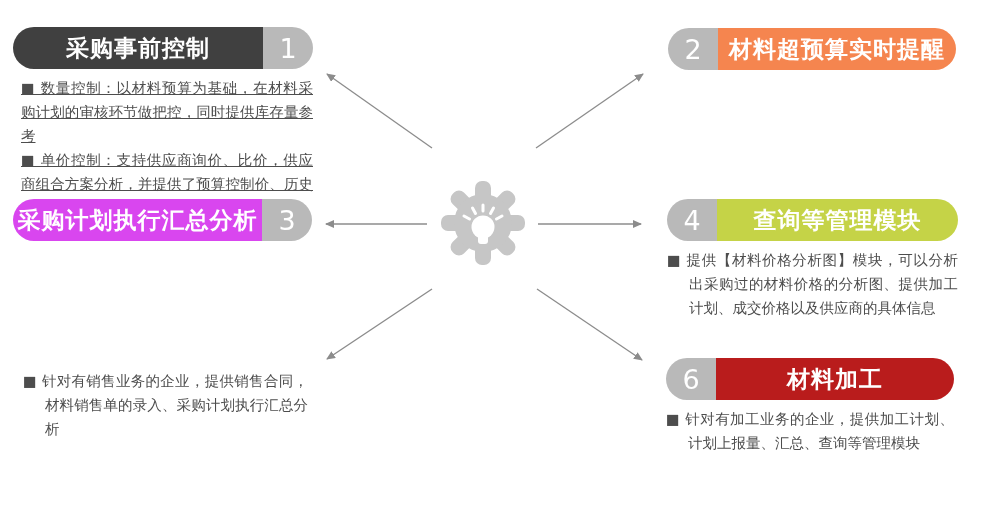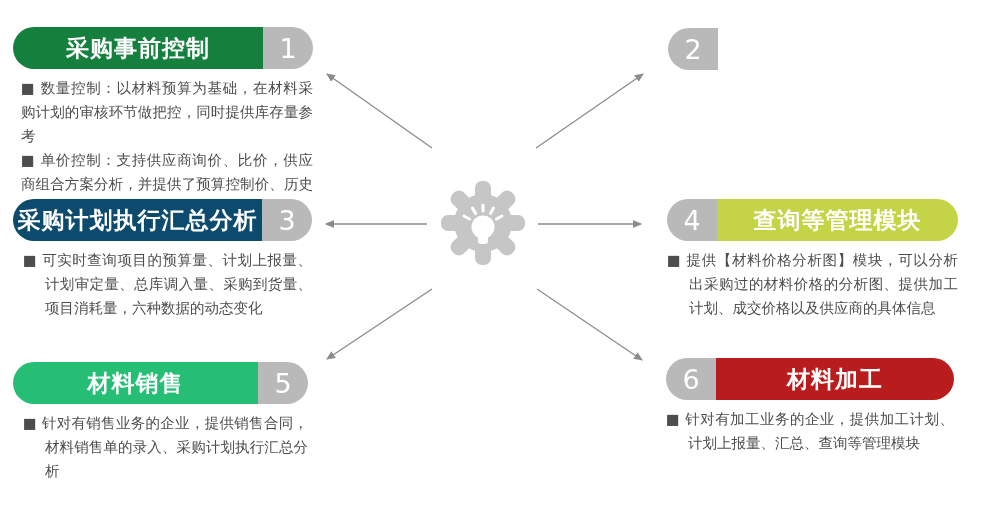--- a/index.html
+++ b/index.html
@@ -58,21 +58,21 @@
 
   .body {
     margin-top: 7px;
     font-size: 14.5px;
     line-height: 24px;
     color: #4d4d4d;
     text-align: justify;
   }
   .body p { margin: 0; }
   .body.hang p { padding-left: 22px; text-indent: -22px; }
-  .body.flush { padding-left: 8px; }
+  .body.flush { padding-left: 8px; text-decoration: underline; }
   .body.hang.left-col { padding-left: 10px; }
 </style>
 </head>
 <body>
 
 <div class="canvas">
 
   <svg class="arrows" width="988" height="516" viewBox="0 0 988 516">
     <defs>
       <marker id="ah" markerWidth="10" markerHeight="9" refX="8" refY="4" orient="auto" markerUnits="userSpaceOnUse">
@@ -109,60 +109,54 @@
         <line x1="35.5" y1="33.5" x2="32.5" y2="28"></line>
         <line x1="50.5" y1="33.5" x2="53.5" y2="28"></line>
         <line x1="29.5" y1="39" x2="24" y2="36"></line>
         <line x1="56.5" y1="39" x2="62" y2="36"></line>
       </g>
     </svg>
   </div>
 
   <section class="block" style="left:13px; top:27px; width:300px;">
     <header class="pill">
-      <div class="pill-title" style="background-color: #15803d;">采购事前控制</div>
+      <div class="pill-title" style="background-color: #404040;">采购事前控制</div>
       <div class="pill-num" style="background-color: rgb(185, 185, 185);">1</div>
     </header>
     <div class="body flush">
       <p>■ 数量控制：以材料预算为基础，在材料采购计划的审核环节做把控，同时提供库存量参考</p>
       <p>■ 单价控制：支持供应商询价、比价，供应商组合方案分析，并提供了预算控制价、历史成交价信息供审核人员参考</p>
     </div>
   </section>
 
   <section class="block" style="left:668px; top:28px; width:288px;">
     <header class="pill">
       <div class="pill-num" style="background-color: rgb(185, 185, 185);">2</div>
+      <div class="pill-title" style="background-color: rgb(245, 133, 79);">材料超预算实时提醒</div>
     </header>
   </section>
 
   <section class="block" style="left:13px; top:199px; width:299px;">
     <header class="pill">
-      <div class="pill-title" style="background-color: #0c4a6e;">采购计划执行汇总分析</div>
+      <div class="pill-title" style="background-color: #d946ef;">采购计划执行汇总分析</div>
       <div class="pill-num" style="background-color: rgb(185, 185, 185);">3</div>
     </header>
-    <div class="body hang left-col">
-      <p>■ 可实时查询项目的预算量、计划上报量、计划审定量、总库调入量、采购到货量、项目消耗量，六种数据的动态变化</p>
-    </div>
   </section>
 
   <section class="block" style="left:667px; top:199px; width:291px;">
     <header class="pill">
       <div class="pill-num" style="background-color: rgb(185, 185, 185);">4</div>
       <div class="pill-title" style="background-color: rgb(197, 211, 71);">查询等管理模块</div>
     </header>
     <div class="body hang">
       <p>■ 提供【材料价格分析图】模块，可以分析出采购过的材料价格的分析图、提供加工计划、成交价格以及供应商的具体信息</p>
     </div>
   </section>
 
   <section class="block" style="left:13px; top:362px; width:295px;">
-    <header class="pill">
-      <div class="pill-title" style="background-color: rgb(37, 190, 116);">材料销售</div>
-      <div class="pill-num" style="background-color: rgb(185, 185, 185);">5</div>
-    </header>
     <div class="body hang left-col">
       <p>■ 针对有销售业务的企业，提供销售合同，材料销售单的录入、采购计划执行汇总分析</p>
     </div>
   </section>
 
   <section class="block" style="left:666px; top:358px; width:288px;">
     <header class="pill">
       <div class="pill-num" style="background-color: rgb(185, 185, 185);">6</div>
       <div class="pill-title" style="background-color: #b91c1c;">材料加工</div>
     </header>

